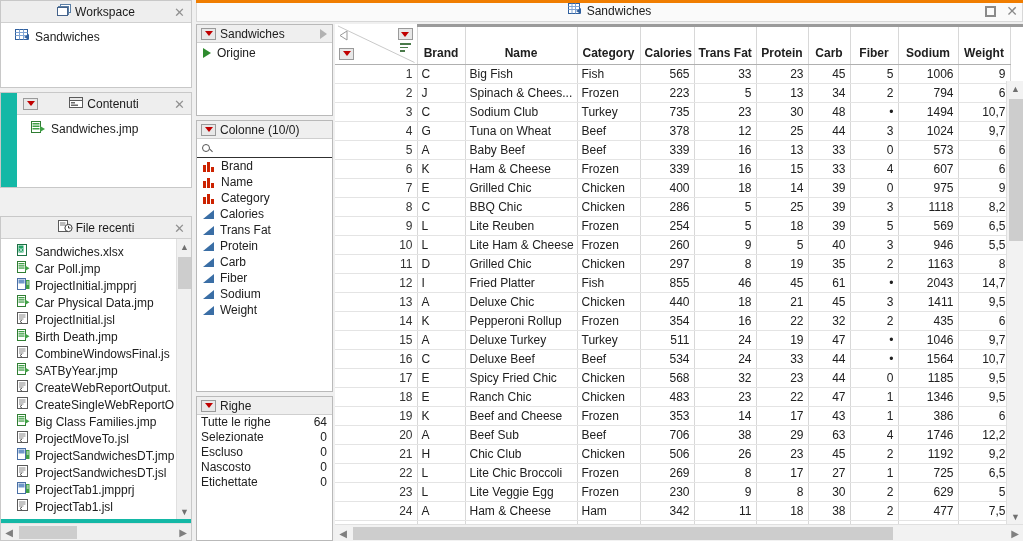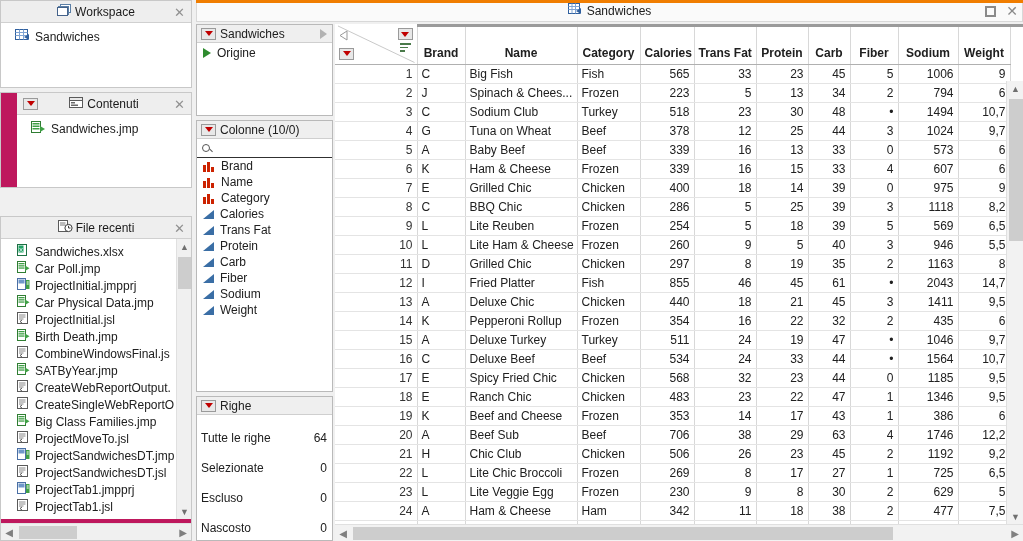--- a/index.html
+++ b/index.html
@@ -12,21 +12,21 @@
     font-size: 12px;
     color: #202020;
   }
   #app { position: relative; width: 1023px; height: 541px; background: #f0f0f0; }
 
   
   #left-col {
     position: absolute; left: 0; top: 0; width: 192px; height: 541px;
     background: #f0f0f0;
   }
-  .panel { background: #be185d; border: 1px solid #c8c8c8; }
+  .panel { background: #14b8a6; border: 1px solid #c8c8c8; }
   .panel-header {
     height: 22px; background: #eeeeee;
     border-bottom: 1px solid #d0d0d0;
     display: flex; align-items: center; position: relative;
     justify-content: center;
   }
   .panel-title {
     font-size: 12px; color: #1a1a1a; white-space: nowrap;
     display: flex; align-items: center; gap: 3px;
   }
@@ -144,21 +144,21 @@
   }
   .icon-nominal i { display: block; width: 3px; background: #cc2200; }
   .icon-cont {
     width: 0; height: 0; flex: none;
     border-left: 11px solid transparent; border-bottom: 9px solid #3a6ea5;
   }
 
   #rows-panel { position: absolute; left: 0; top: 372px; width: 137px; height: 145px; }
   .row-stat {
     display: flex; justify-content: space-between; font-size: 12px;
-    padding: 0 5px 0 4px; height: 15px; align-items: center; margin-top: 15px;
+    padding: 0 5px 0 4px; height: 15px; align-items: flex-start;
   }
 
   
   #titlebar {
     position: absolute; left: 196px; top: 0; width: 827px; height: 22px;
     background: #fafafa; border: 1px solid #d8d8d8; border-top: none;
     display: flex; align-items: center; justify-content: center;
   }
   #titlebar-accent {
     position: absolute; left: 196px; top: 0; width: 827px; height: 3px;
@@ -689,21 +689,21 @@
             <td class="num">34</td>
             <td class="num">2</td>
             <td class="num">794</td>
             <td class="num">6</td>
           </tr>
           <tr>
             <td class="rownum">3</td>
             <td class="txt">C</td>
             <td class="txt">Sodium Club</td>
             <td class="txt">Turkey</td>
-            <td class="num">518</td>
+            <td class="num">735</td>
             <td class="num">23</td>
             <td class="num">30</td>
             <td class="num">48</td>
             <td class="num">•</td>
             <td class="num">1494</td>
             <td class="num">10,7</td>
           </tr>
           <tr>
             <td class="rownum">4</td>
             <td class="txt">G</td>

